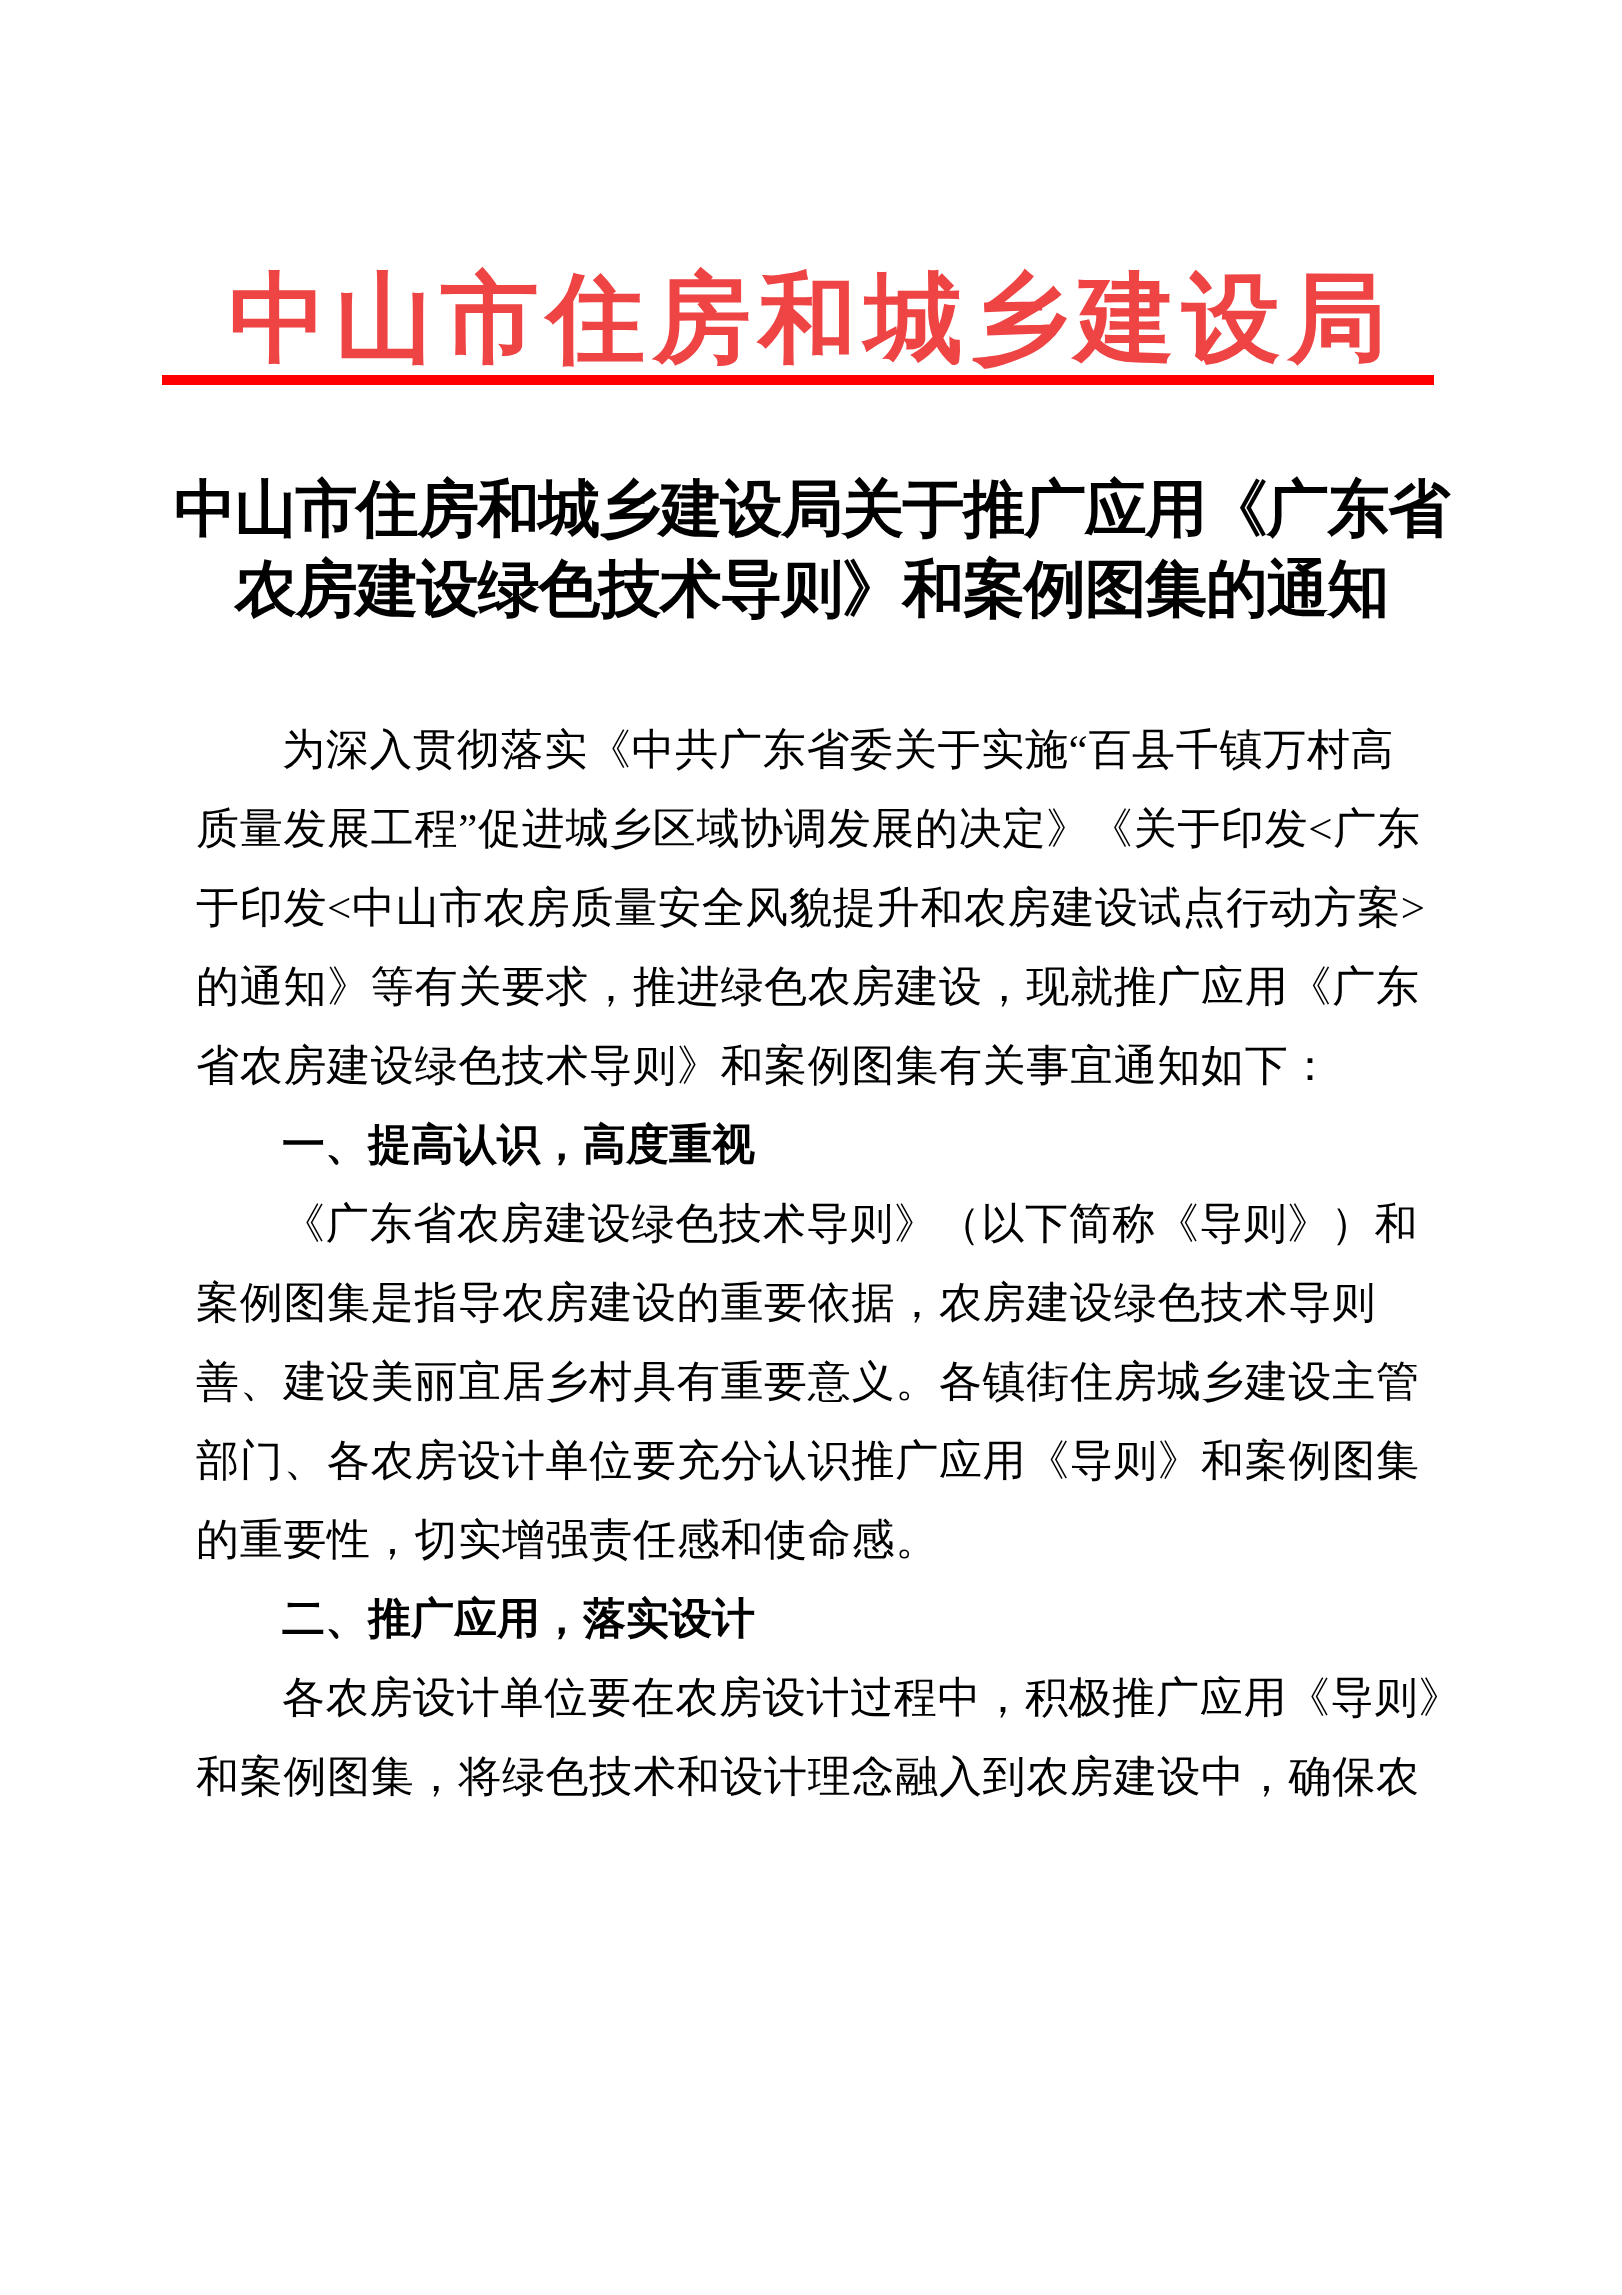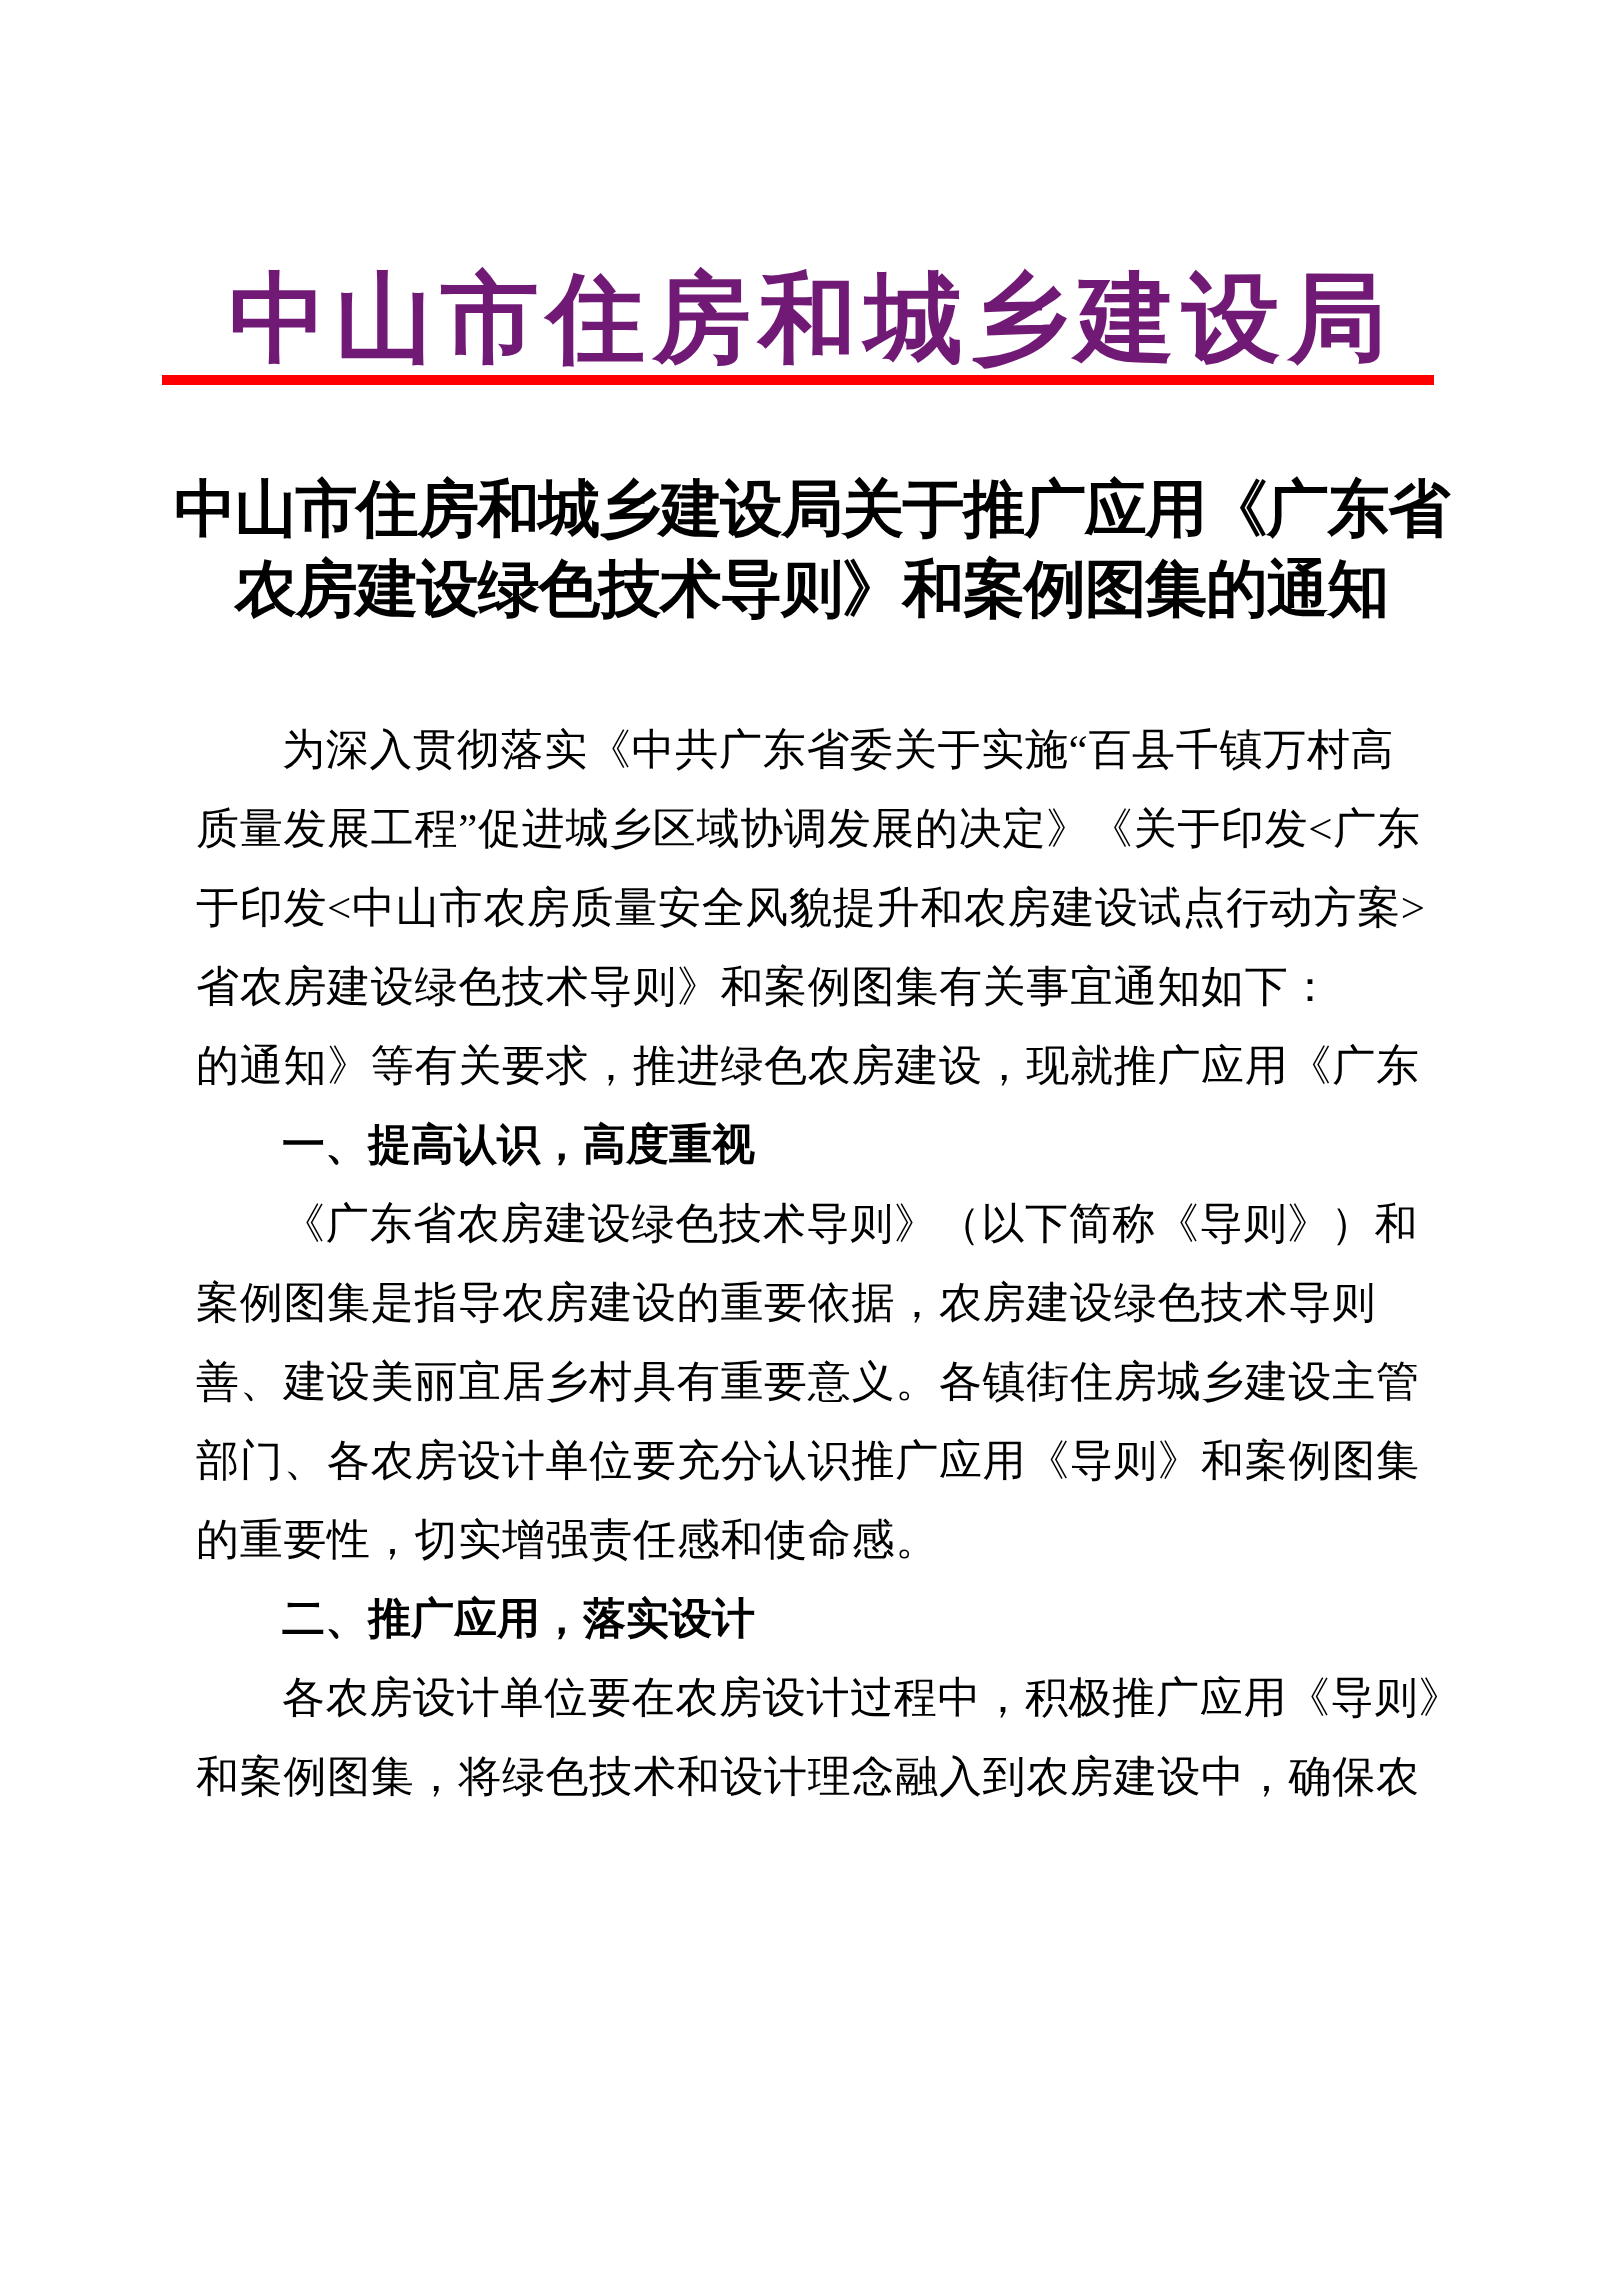--- a/index.html
+++ b/index.html
@@ -72,35 +72,35 @@
     font-family: "Liberation Sans", sans-serif;
     font-weight: 700;
     letter-spacing: 0;
   }
 </style>
 </head>
 <body>
 
 <div class="page">
 
-  <div class="masthead" style="color: #701a75;">中山市住房和城乡建设局</div>
+  <div class="masthead" style="color: #ef4444;">中山市住房和城乡建设局</div>
 
   <div class="masthead-rule" style="background: rgb(254, 0, 0);"></div>
 
   <div class="doc-title">
     <div>中山市住房和城乡建设局关于推广应用《广东省</div>
     <div>农房建设绿色技术导则》和案例图集的通知</div>
   </div>
 
   <div class="doc-body">
       <div class="line indent">为深入贯彻落实《中共广东省委关于实施“百县千镇万村高</div>
       <div class="line plain">质量发展工程”促进城乡区域协调发展的决定》《关于印发&lt;广东</div>
       <div class="line plain">于印发&lt;中山市农房质量安全风貌提升和农房建设试点行动方案&gt;</div>
+      <div class="line plain">的通知》等有关要求，推进绿色农房建设，现就推广应用《广东</div>
       <div class="line plain">省农房建设绿色技术导则》和案例图集有关事宜通知如下：</div>
-      <div class="line plain">的通知》等有关要求，推进绿色农房建设，现就推广应用《广东</div>
       <div class="line heading">一、提高认识，高度重视</div>
       <div class="line indent">《广东省农房建设绿色技术导则》（以下简称《导则》）和</div>
       <div class="line plain">案例图集是指导农房建设的重要依据，农房建设绿色技术导则</div>
       <div class="line plain">善、建设美丽宜居乡村具有重要意义。各镇街住房城乡建设主管</div>
       <div class="line plain">部门、各农房设计单位要充分认识推广应用《导则》和案例图集</div>
       <div class="line plain">的重要性，切实增强责任感和使命感。</div>
       <div class="line heading">二、推广应用，落实设计</div>
       <div class="line indent">各农房设计单位要在农房设计过程中，积极推广应用《导则》</div>
       <div class="line plain">和案例图集，将绿色技术和设计理念融入到农房建设中，确保农</div>
     </div>

